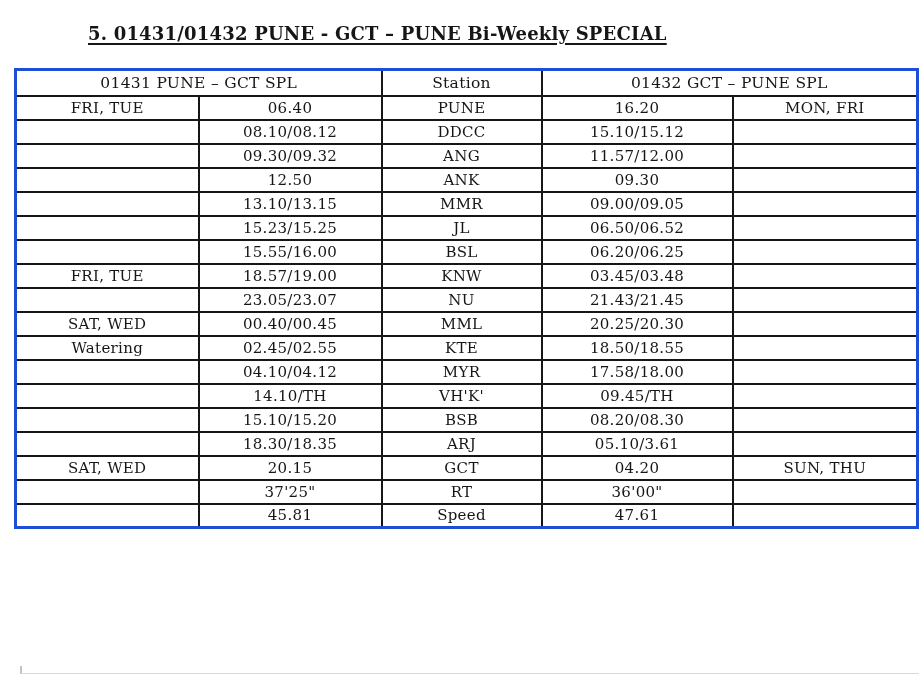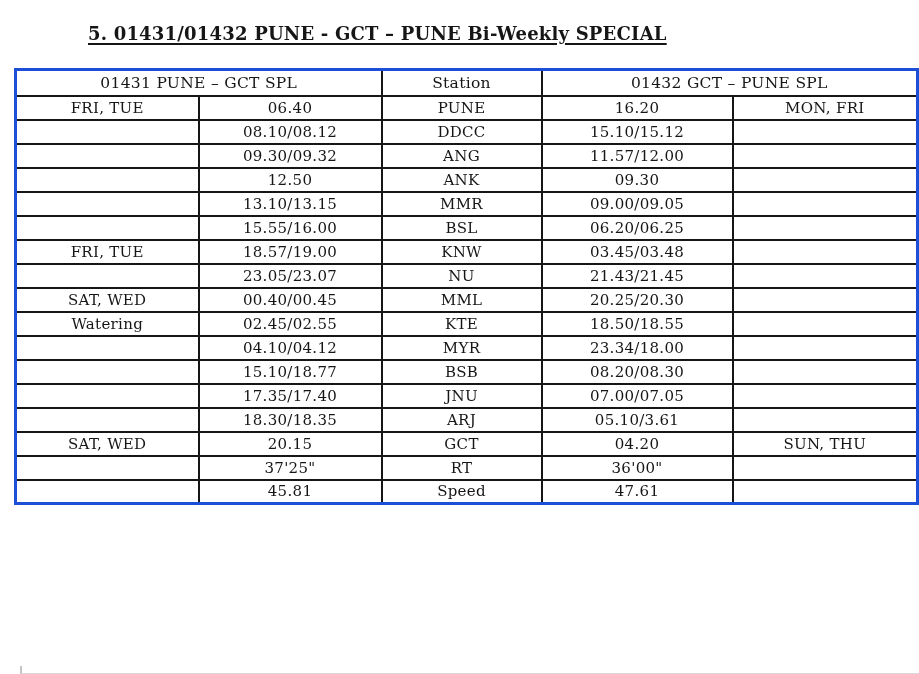--- a/index.html
+++ b/index.html
@@ -119,20 +119,27 @@
         </tr>
         <tr>
           <td></td>
           <td>13.10/13.15</td>
           <td>MMR</td>
           <td>09.00/09.05</td>
           <td></td>
         </tr>
         <tr>
           <td></td>
+          <td>15.23/15.25</td>
+          <td>JL</td>
+          <td>06.50/06.52</td>
+          <td></td>
+        </tr>
+        <tr>
+          <td></td>
           <td>15.55/16.00</td>
           <td>BSL</td>
           <td>06.20/06.25</td>
           <td></td>
         </tr>
         <tr>
           <td>FRI, TUE</td>
           <td>18.57/19.00</td>
           <td>KNW</td>
           <td>03.45/03.48</td>
@@ -156,35 +163,35 @@
           <td>Watering</td>
           <td>02.45/02.55</td>
           <td>KTE</td>
           <td>18.50/18.55</td>
           <td></td>
         </tr>
         <tr>
           <td></td>
           <td>04.10/04.12</td>
           <td>MYR</td>
-          <td>23.34/18.00</td>
-          <td></td>
-        </tr>
-        <tr>
-          <td></td>
-          <td>15.10/18.77</td>
+          <td>17.58/18.00</td>
+          <td></td>
+        </tr>
+        <tr>
+          <td></td>
+          <td>14.10/TH</td>
+          <td>VH'K'</td>
+          <td>09.45/TH</td>
+          <td></td>
+        </tr>
+        <tr>
+          <td></td>
+          <td>15.10/15.20</td>
           <td>BSB</td>
           <td>08.20/08.30</td>
-          <td></td>
-        </tr>
-        <tr>
-          <td></td>
-          <td>17.35/17.40</td>
-          <td>JNU</td>
-          <td>07.00/07.05</td>
           <td></td>
         </tr>
         <tr>
           <td></td>
           <td>18.30/18.35</td>
           <td>ARJ</td>
           <td>05.10/3.61</td>
           <td></td>
         </tr>
         <tr>

